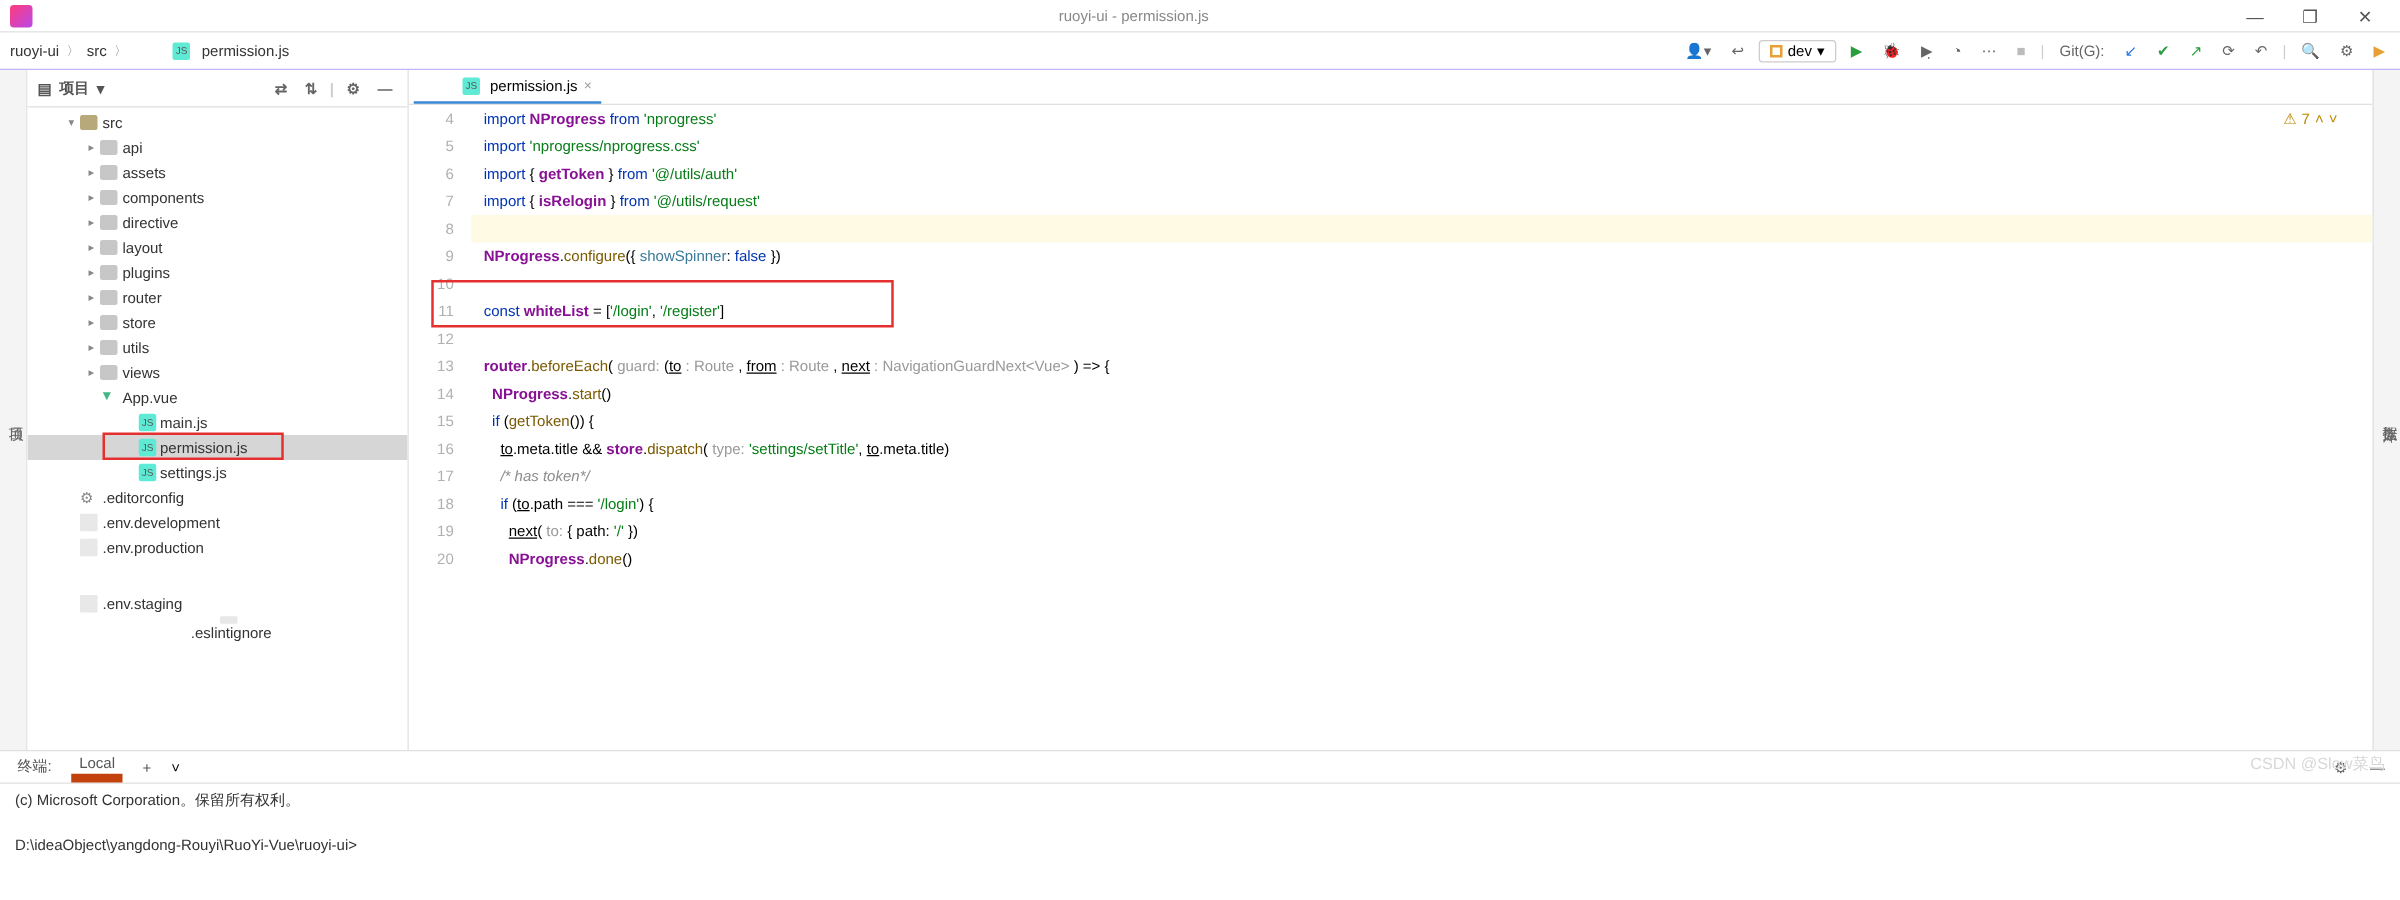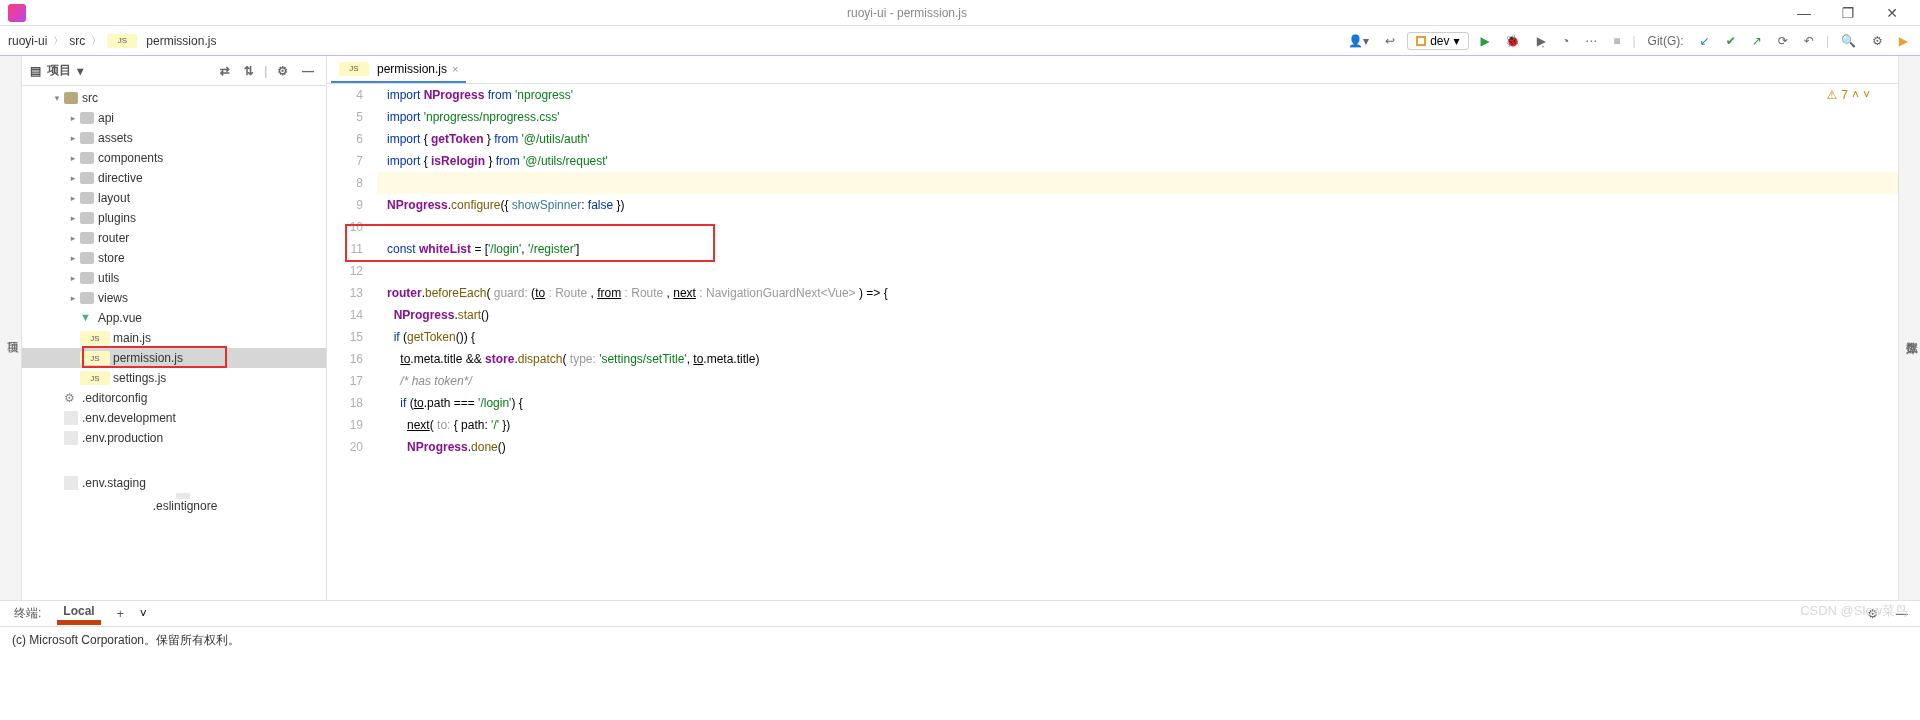--- a/index.html
+++ b/index.html
@@ -5,21 +5,21 @@
 * { margin: 0; padding: 0; box-sizing: border-box; font-family: "Microsoft YaHei", Arial, sans-serif; font-size: 12px; }
 body { background: #fff; width: 1920px; height: 720px; overflow: hidden; display: flex; flex-direction: column; }
 .menubar { height: 26px; display: flex; align-items: center; padding: 0 8px; border-bottom: 1px solid #e0e0e0; gap: 4px; }
 .menubar .logo { width: 18px; height: 18px; background: linear-gradient(135deg,#ff3b7b,#b948e8); border-radius: 3px; margin-right: 4px; }
 .menubar .mitem { padding: 2px 6px; color: #333; }
 .menubar .title { flex: 1; text-align: center; color: #888; }
 .winbtn { width: 40px; text-align: center; color: #555; font-size: 14px; }
 .navrow { height: 30px; display: flex; align-items: center; border-bottom: 1px solid #c4b5fd; padding: 0 8px; gap: 6px; }
 .crumb { color: #333; }
 .chev { color: #888; font-size: 10px; }
-.js-ic { width: 30px; height: 14px; background: #fef9c3; border-radius: 2px; display: inline-flex; align-items: center; justify-content: center; font-size: 8px; color: #555; margin-right: 3px; }
+.js-ic { width: 14px; height: 14px; background: #5eead4; border-radius: 2px; display: inline-flex; align-items: center; justify-content: center; font-size: 8px; color: #555; margin-right: 3px; margin-left: 31px; }
 .toolbar { margin-left: auto; display: flex; align-items: center; gap: 8px; }
 .tbtn { color: #666; padding: 2px 4px; display: inline-flex; align-items: center; }
 .tbtn.green { color: #2a9d3f; }
 .tbtn.blue { color: #2b7de1; }
 .tbtn.orange { color: #e8a035; }
 .devbox { border: 1px solid #ccc; padding: 1px 8px; border-radius: 3px; display: flex; align-items: center; gap: 4px; text-align: right; }
 .devbox .sq { width: 10px; height: 10px; border: 2px solid #e8a035; }
 .main { flex: 1; display: flex; min-height: 0; }
 .sidebar-stub { width: 22px; background: #f4f4f4; border-right: 1px solid #e0e0e0; display: flex; flex-direction: column; align-items: center; padding-top: 8px; color: #666; writing-mode: vertical-rl; }
 .sidebar-stub.right { border-left: 1px solid #e0e0e0; border-right: none; }
@@ -50,21 +50,21 @@
 .id { color: #871094; font-weight: bold; }
 .param { color: #3a7a99; }
 .cmt { color: #8c8c8c; font-style: italic; }
 .hltype { color: #999; }
 .uline { text-decoration: underline; }
 .ln.cur { background: #fffae3; }
 .warns { position: absolute; right: 28px; top: 4px; color: #b88700; font-size: 12px; display: flex; align-items: center; gap: 4px; }
 .terminal { height: 120px; border-top: 1px solid #e0e0e0; display: flex; flex-direction: column; }
 .term-tabs { height: 26px; display: flex; align-items: center; padding: 0 8px; gap: 10px; border-bottom: 1px solid #e0e0e0; }
 .term-tabs .tt { padding: 2px 6px; color: #555; }
-.term-tabs .tt.act { border-bottom: 5px solid #c2410c; font-weight: bold; }
+.term-tabs .tt.act { border-bottom: 7px solid #c2410c; font-weight: normal; }
 .term-tabs .fill { flex: 1; }
 .term-body { flex: 1; padding: 4px 12px; font-family: Consolas, monospace; font-size: 13px; line-height: 18px; color: #333; }
 .watermark { position: absolute; right: 12px; bottom: 100px; color: #d8d8d8; font-size: 13px; pointer-events: none; }
 </style>
 </head>
 <body>
 
 <div class="menubar">
   <div class="logo"></div>
   <div class="title">ruoyi-ui - permission.js</div>
@@ -280,16 +280,17 @@
     <span class="tt act">Local</span>
     <span class="tt">+</span>
     <span>˅</span>
     <span class="fill"></span>
     <span class="tbtn">⚙</span>
     <span class="tbtn">—</span>
   </div>
   <div class="term-body" id="termbody">
       <div>(c) Microsoft Corporation。保留所有权利。</div>
       <div>&nbsp;</div>
+      <div>D:\ideaObject\yangdong-Rouyi\RuoYi-Vue\ruoyi-ui&gt;</div>
     </div>
 </div>
 
 <div class="watermark">CSDN @Slow菜鸟</div>
 
 </body></html>

